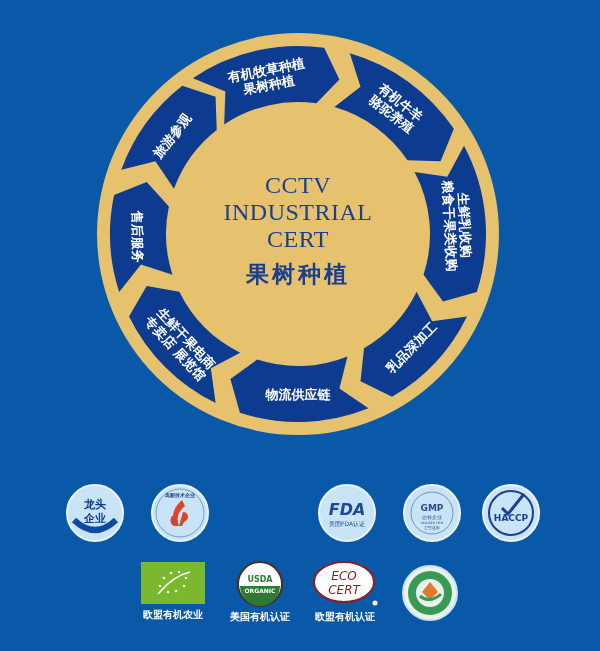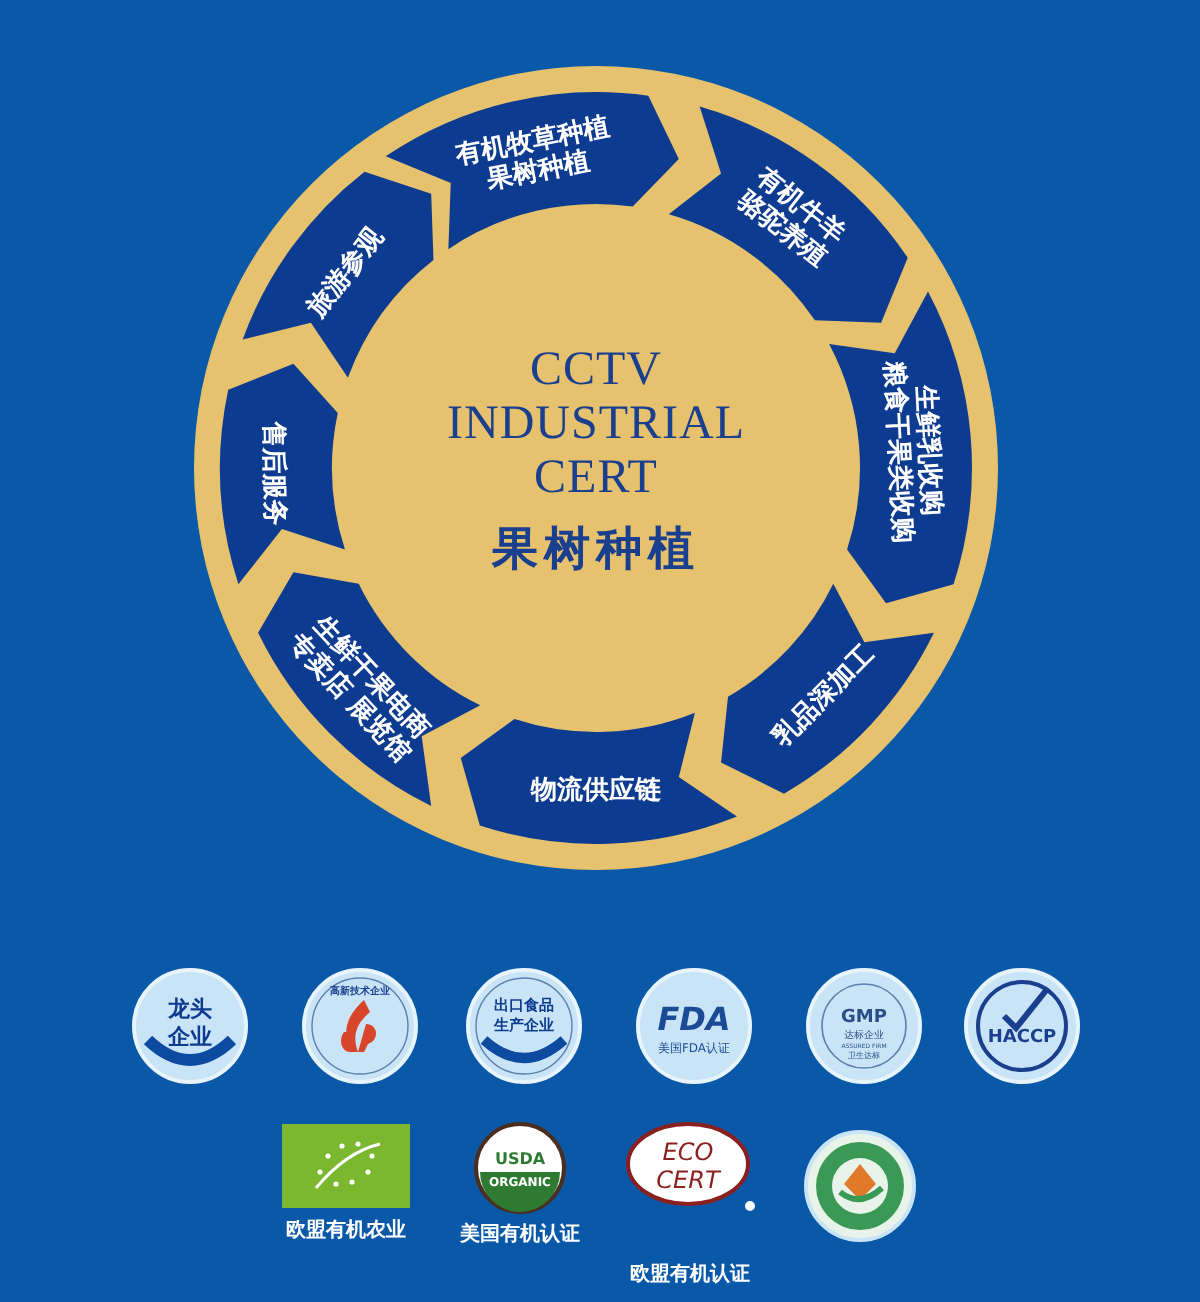--- a/index.html
+++ b/index.html
@@ -65,29 +65,20 @@
     <div class="badge" style="left:145px;">
       <svg width="70" height="70" viewBox="0 0 70 70">
         <circle cx="35" cy="35" r="28" fill="#c9e4f6" stroke="#e8f4fc" stroke-width="2"></circle>
         <circle cx="35" cy="35" r="24" fill="none" stroke="#5a7fae" stroke-width="0.7"></circle>
         <text x="35" y="19" text-anchor="middle" font-size="5" font-weight="bold" fill="#1b3f8f">高新技术企业</text>
         <path d="M 37 22 C 28 30 26 38 30 48 L 34 48 C 31 40 33 34 40 28 Z" fill="#d8452b"></path>
         <path d="M 27 38 C 24 42 26 48 30 48 L 32 46 C 29 44 29 40 30 38 Z" fill="#d8452b"></path>
         <path d="M 38 34 C 44 34 45 42 39 44 L 37 48 L 34 48 Z" fill="#d8452b"></path>
       </svg>
     </div>
-    <div class="badge" style="left:227px;">
-      <svg width="70" height="70" viewBox="0 0 70 70">
-        <circle cx="35" cy="35" r="28" fill="#c9e4f6" stroke="#e8f4fc" stroke-width="2"></circle>
-        <circle cx="35" cy="35" r="24" fill="none" stroke="#5a7fae" stroke-width="0.7"></circle>
-        <text x="35" y="27" text-anchor="middle" font-size="7.5" font-weight="bold" fill="#0d3b8f">出口食品</text>
-        <text x="35" y="37" text-anchor="middle" font-size="7.5" font-weight="bold" fill="#0d3b8f">生产企业</text>
-        <path d="M 15 42 Q 35 60 55 42" stroke="#0d4ba0" stroke-width="5" fill="none"></path>
-      </svg>
-    </div>
     <div class="badge" style="left:312px;">
       <svg width="70" height="70" viewBox="0 0 70 70">
         <circle cx="35" cy="35" r="28" fill="#c9e4f6" stroke="#e8f4fc" stroke-width="2"></circle>
         <text x="35" y="37" text-anchor="middle" font-size="16" font-weight="bold" font-style="italic" fill="#1b4b95">FDA</text>
         <text x="35" y="48" text-anchor="middle" font-size="6" fill="#1b4b95">美国FDA认证</text>
       </svg>
     </div>
     <div class="badge" style="left:397px;">
       <svg width="70" height="70" viewBox="0 0 70 70">
         <circle cx="35" cy="35" r="28" fill="#c9e4f6" stroke="#e8f4fc" stroke-width="2"></circle>
@@ -133,21 +124,21 @@
       </svg>
       <div class="badge-label" style="top:48px;">欧盟有机农业</div>
     </div>
     <div class="badge" style="left:310px;">
       <svg width="70" height="50" viewBox="0 0 70 50">
         <ellipse cx="34" cy="22" rx="30" ry="20" fill="#ffffff" stroke="#8a1f1f" stroke-width="2"></ellipse>
         <text x="34" y="20" text-anchor="middle" font-size="12" font-style="italic" fill="#8a1f1f">ECO</text>
         <text x="34" y="34" text-anchor="middle" font-size="12" font-style="italic" fill="#8a1f1f">CERT</text>
         <circle cx="65" cy="43" r="2.5" fill="#ffffff"></circle>
       </svg>
-      <div class="badge-label" style="top:50px;margin-top:20px;">欧盟有机认证</div>
+      <div class="badge-label" style="top:50px;">欧盟有机认证</div>
     </div>
     <div class="badge" style="left:395px;">
       <svg width="70" height="70" viewBox="0 0 70 70">
         <circle cx="35" cy="33" r="27" fill="#e8f4ea" stroke="#c9e4f6" stroke-width="2"></circle>
         <circle cx="35" cy="33" r="22" fill="#3a9a55"></circle>
         <circle cx="35" cy="33" r="14" fill="#e8f4ea"></circle>
         <path d="M 35 22 L 43 32 L 35 40 L 27 32 Z" fill="#e07a2a"></path>
         <path d="M 25 36 Q 35 44 46 34" stroke="#3a9a55" stroke-width="3" fill="none"></path>
       </svg>
     </div>

